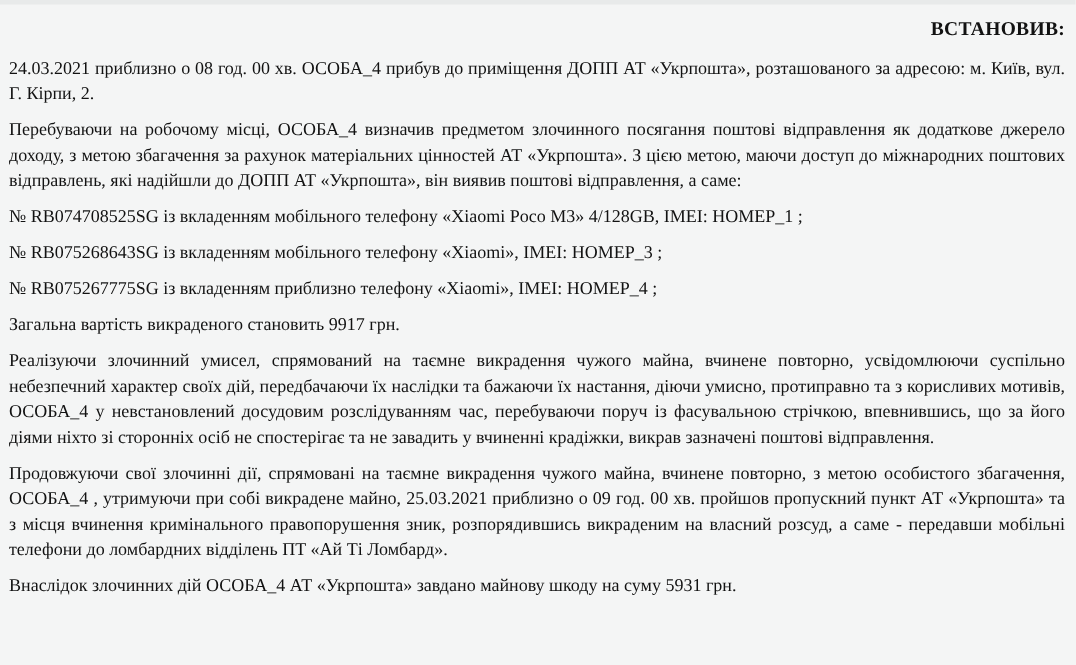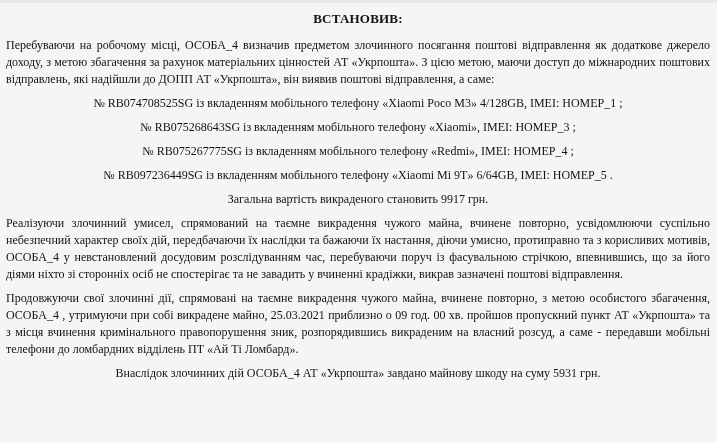--- a/index.html
+++ b/index.html
@@ -14,52 +14,52 @@
     background: #f4f5f5;
     border-top: 3px solid #e8eaea;
     padding: 3px 7px 0 6px;
     font-family: "Liberation Serif", serif;
     font-size: 12px;
     line-height: 17px;
     color: #121212;
     -webkit-font-smoothing: antialiased;
   }
   .doc-heading {
-    text-align: center;
+    text-align: right;
     font-weight: bold;
     font-size: 13px;
     margin: 4px 0 10px 0;
     letter-spacing: 0.2px;
   }
   p.para {
     margin: 0 0 7px 0;
     text-align: justify;
   }
   p.para.single {
-    text-align: center;
+    text-align: left;
   }
 </style>
 </head>
 <body>
 
 <div>
 
   <div class="doc-heading">ВСТАНОВИВ:</div>
 
+  <p class="para">24.03.2021 приблизно о 08 год. 00 хв. ОСОБА_4 прибув до приміщення ДОПП АТ «Укрпошта», розташованого за адресою: м. Київ, вул. Г. Кірпи, 2.</p>
 
   <p class="para">Перебуваючи на робочому місці, ОСОБА_4 визначив предметом злочинного посягання поштові відправлення як додаткове джерело доходу, з метою збагачення за рахунок матеріальних цінностей АТ «Укрпошта». З цією метою, маючи доступ до міжнародних поштових відправлень, які надійшли до ДОПП АТ «Укрпошта», він виявив поштові відправлення, а саме:</p>
 
   <p class="para single">№ RB074708525SG із вкладенням мобільного телефону «Xiaomi Poco M3» 4/128GB, IMEI: НОМЕР_1 ;</p>
 
 
   <p class="para single">№ RB075268643SG із вкладенням мобільного телефону «Xiaomi», IMEI: НОМЕР_3 ;</p>
 
-  <p class="para single">№ RB075267775SG із вкладенням мобільного телефону «Redmi», IMEI: НОМЕР_4 ;</p>
+  <p class="para single">№ RB075267775SG із вкладенням приблизно телефону «Xiaomi», IMEI: НОМЕР_4 ;</p>
 
-  <p class="para single">№ RB097236449SG із вкладенням мобільного телефону «Xiaomi Mi 9T» 6/64GB, IMEI: НОМЕР_5 .</p>
 
   <p class="para single">Загальна вартість викраденого становить 9917 грн.</p>
 
   <p class="para">Реалізуючи злочинний умисел, спрямований на таємне викрадення чужого майна, вчинене повторно, усвідомлюючи суспільно небезпечний характер своїх дій, передбачаючи їх наслідки та бажаючи їх настання, діючи умисно, протиправно та з корисливих мотивів, ОСОБА_4 у невстановлений досудовим розслідуванням час, перебуваючи поруч із фасувальною стрічкою, впевнившись, що за його діями ніхто зі сторонніх осіб не спостерігає та не завадить у вчиненні крадіжки, викрав зазначені поштові відправлення.</p>
 
   <p class="para">Продовжуючи свої злочинні дії, спрямовані на таємне викрадення чужого майна, вчинене повторно, з метою особистого збагачення, ОСОБА_4 , утримуючи при собі викрадене майно, 25.03.2021 приблизно о 09 год. 00 хв. пройшов пропускний пункт АТ «Укрпошта» та з місця вчинення кримінального правопорушення зник, розпорядившись викраденим на власний розсуд, а саме - передавши мобільні телефони до ломбардних відділень ПТ «Ай Ті Ломбард».</p>
 
   <p class="para single">Внаслідок злочинних дій ОСОБА_4 АТ «Укрпошта» завдано майнову шкоду на суму 5931 грн.</p>
 
 </div>

